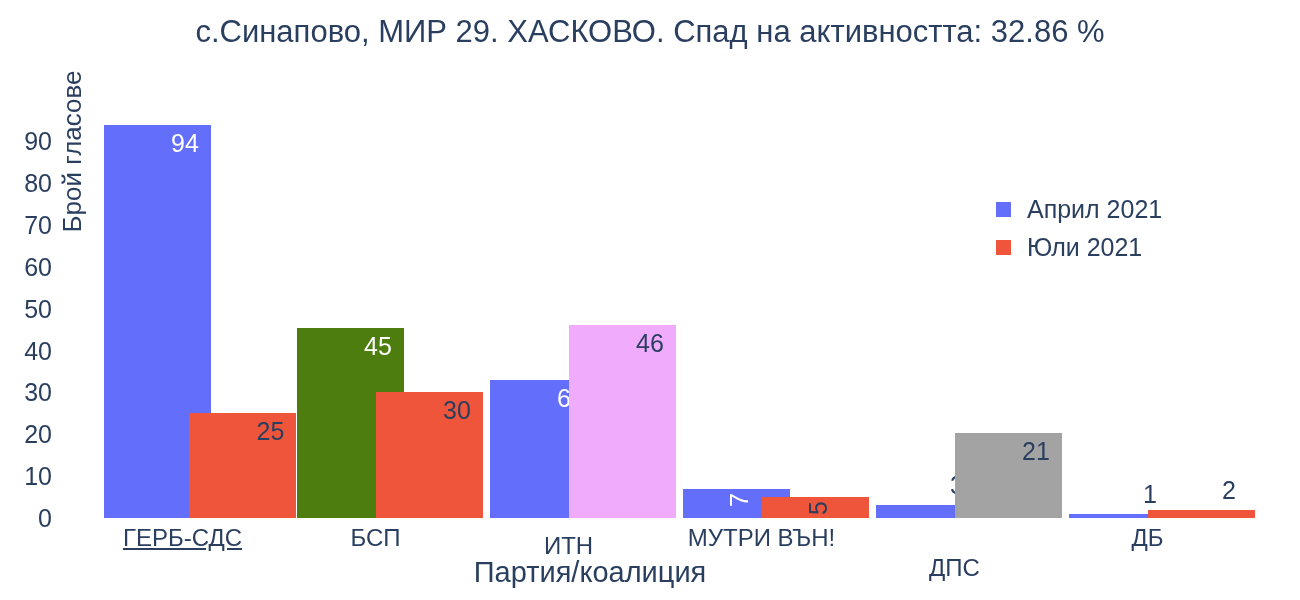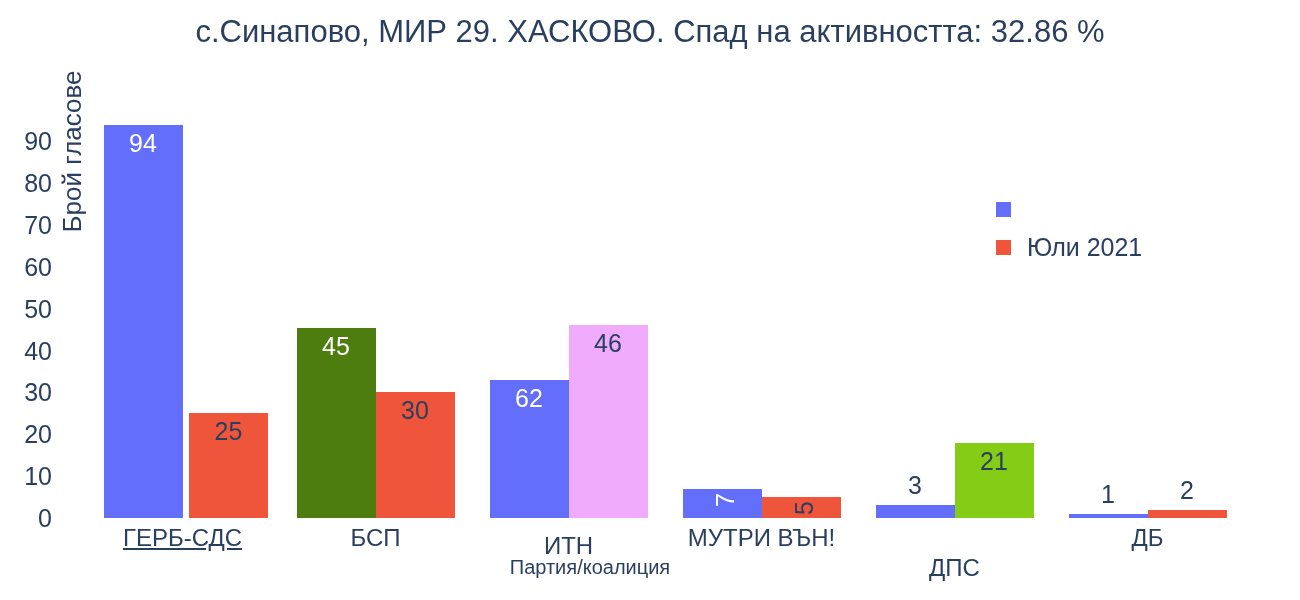--- a/index.html
+++ b/index.html
@@ -69,38 +69,39 @@
     transform: translateY(-50%);
   }
 
   
   #x-axis-title {
     position: absolute;
     left: 0;
     top: 556px;
     width: 1180px;
     text-align: center;
-    font-size: 20px;
+    font-size: 29px;
     color: #2a3f5f;
     white-space: nowrap;
   }
   .x-tick-label {
     position: absolute;
     top: 524px;
     font-size: 24px;
     color: #2a3f5f;
     text-align: center;
     white-space: nowrap;
     transform: translateX(-50%);
   }
 
   
   .bar {
     position: absolute;
     bottom: 0;
+    padding-left: 28px;
   }
   .bar-label {
     position: absolute;
     width: 100%;
     text-align: center;
     font-size: 25px;
     line-height: 1;
     white-space: nowrap;
   }
   .bar-label.inside {
@@ -193,21 +194,21 @@
         </div>
         <div class="bar" style="left: 596.5px; width: 79px; height: 29.299px; background: rgb(99, 110, 250);">
           <div class="bar-label inside rotated">7</div>
         </div>
         <div class="bar" style="left: 675.5px; width: 79px; height: 20.9278px; background: rgb(239, 85, 59);">
           <div class="bar-label inside rotated dark">5</div>
         </div>
         <div class="bar" style="left: 789.5px; width: 79px; height: 12.5567px; background: rgb(99, 110, 250);">
           <div class="bar-label outside">3</div>
         </div>
-        <div class="bar" style="left: 868.5px; width: 79px; height: 75px; background: #84cc16;">
+        <div class="bar" style="left: 868.5px; width: 79px; height: 85px; background: #a3a3a3;">
           <div class="bar-label inside dark">21</div>
         </div>
         <div class="bar" style="left: 982.5px; width: 79px; height: 4.18557px; background: rgb(99, 110, 250);">
           <div class="bar-label outside">1</div>
         </div>
         <div class="bar" style="left: 1061.5px; width: 79px; height: 8.37113px; background: rgb(239, 85, 59);">
           <div class="bar-label outside">2</div>
         </div>
       </div>
   </div>
@@ -217,20 +218,21 @@
       <div class="x-tick-label" style="left: 375.5px;">БСП</div>
       <div class="x-tick-label" style="left: 568.5px; margin-top: 8px;">ИТН</div>
       <div class="x-tick-label" style="left: 761.5px;">МУТРИ ВЪН!</div>
       <div class="x-tick-label" style="left: 954.5px; margin-top: 30px;">ДПС</div>
       <div class="x-tick-label" style="left: 1147.5px;">ДБ</div>
     </div>
 
   <div id="legend">
       <div class="legend-item">
         <span class="legend-swatch" style="background: rgb(99, 110, 250);"></span>
+        <span class="legend-text">Април 2021</span>
       </div>
       <div class="legend-item">
         <span class="legend-swatch" style="background: rgb(239, 85, 59);"></span>
         <span class="legend-text">Юли 2021</span>
       </div>
     </div>
 
 </div>
 
 </body></html>

